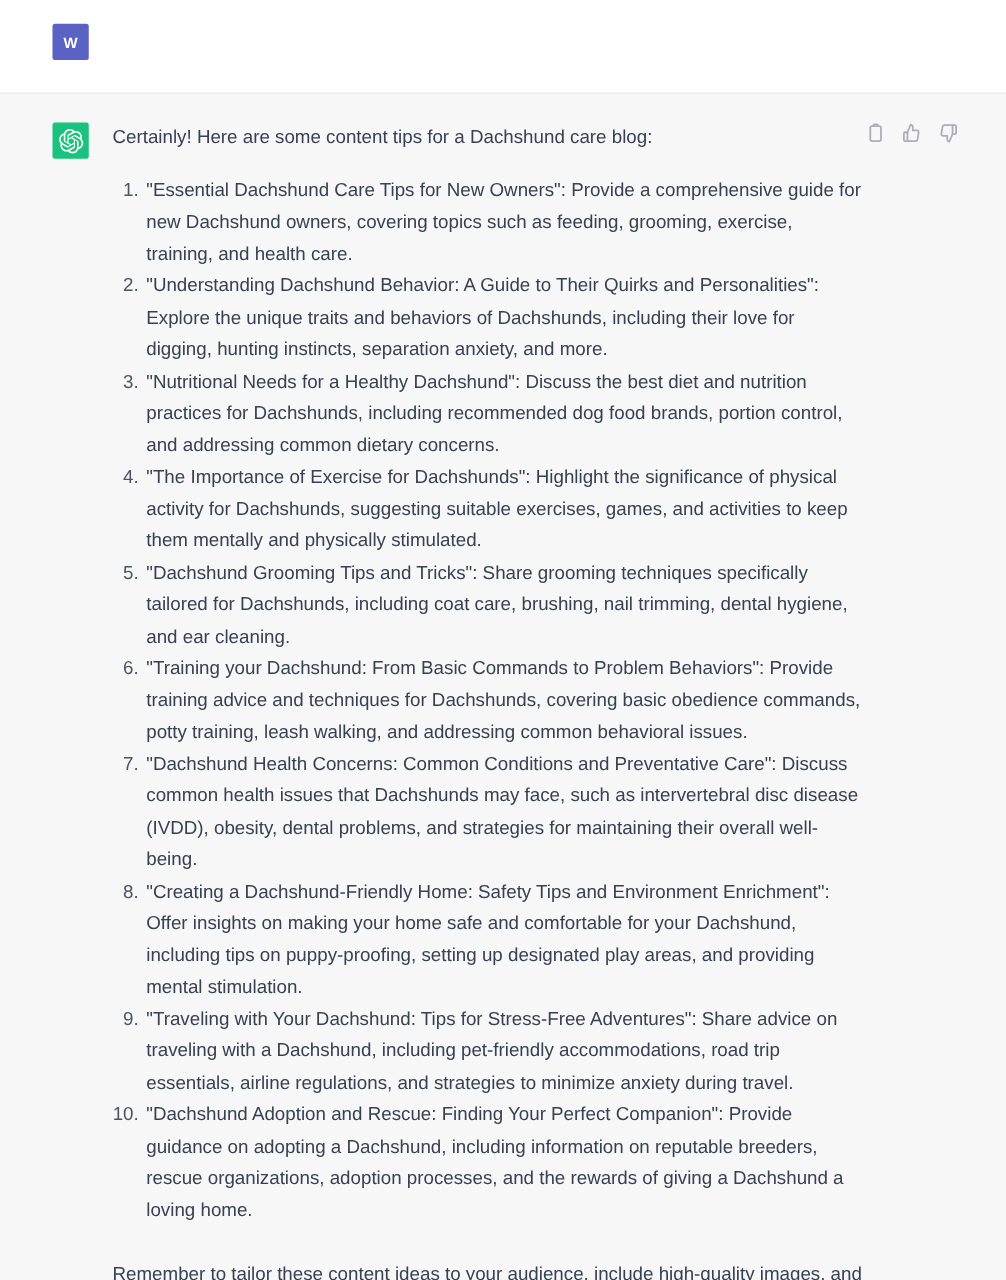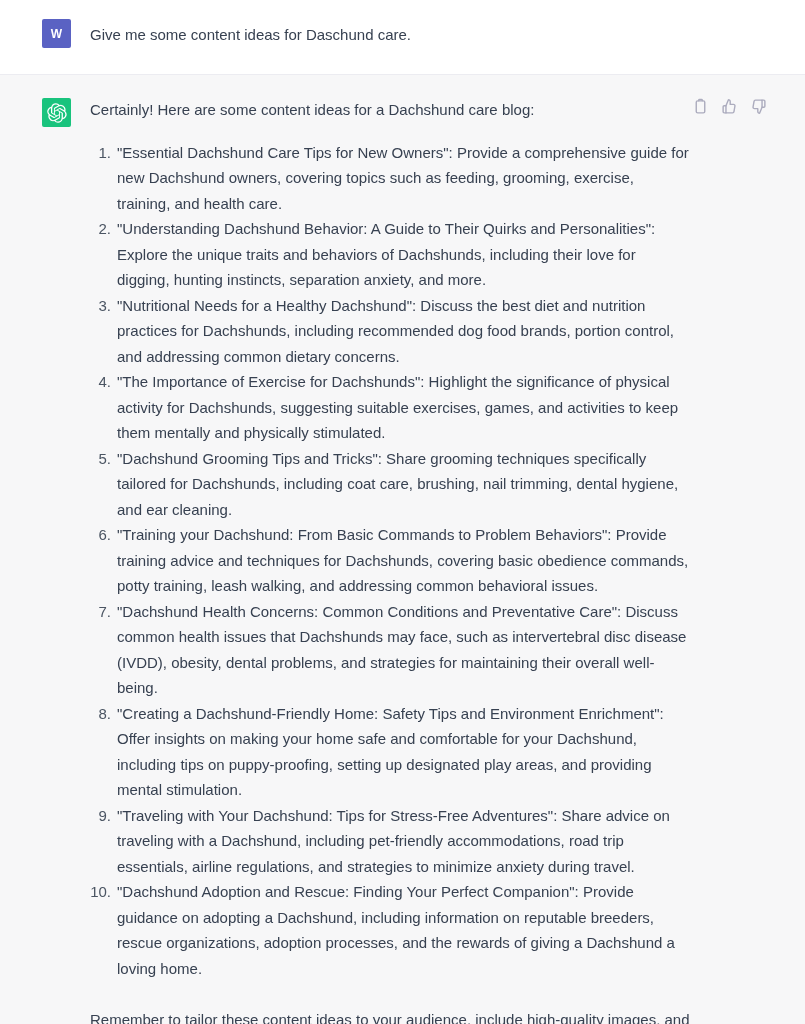--- a/index.html
+++ b/index.html
@@ -108,37 +108,34 @@
 </head>
 <body>
 
 <div class="conversation">
 
   <div class="msg-row user">
     <div class="msg-inner">
       <div class="avatar user-avatar">
         <span>W</span>
       </div>
-      <div class="msg-content">
-        <p class="para">Give me some content ideas for Daschund care.</p>
-      </div>
     </div>
   </div>
 
   <div class="msg-row assistant">
     <div class="msg-inner">
 
       <div class="avatar gpt-avatar">
         <svg viewBox="0 0 41 41" fill="none" xmlns="http://www.w3.org/2000/svg" aria-hidden="true">
           <path d="M37.532 16.87a9.963 9.963 0 0 0-.856-8.184 10.078 10.078 0 0 0-10.855-4.835A9.965 9.965 0 0 0 18.306.5a10.079 10.079 0 0 0-9.614 6.977 9.967 9.967 0 0 0-6.664 4.834 10.08 10.08 0 0 0 1.24 11.817 9.965 9.965 0 0 0 .856 8.185 10.079 10.079 0 0 0 10.855 4.835 9.965 9.965 0 0 0 7.516 3.35 10.078 10.078 0 0 0 9.617-6.981 9.967 9.967 0 0 0 6.663-4.834 10.079 10.079 0 0 0-1.243-11.813ZM22.498 37.886a7.474 7.474 0 0 1-4.799-1.735c.061-.033.168-.091.237-.134l7.964-4.6a1.294 1.294 0 0 0 .655-1.134V19.054l3.366 1.944a.12.12 0 0 1 .066.092v9.299a7.505 7.505 0 0 1-7.49 7.496ZM6.392 31.006a7.471 7.471 0 0 1-.894-5.023c.06.036.162.099.237.141l7.964 4.6a1.297 1.297 0 0 0 1.308 0l9.724-5.614v3.888a.12.12 0 0 1-.048.103l-8.051 4.649a7.504 7.504 0 0 1-10.24-2.744ZM4.297 13.62A7.469 7.469 0 0 1 8.2 10.333c0 .068-.004.19-.004.274v9.201a1.294 1.294 0 0 0 .654 1.132l9.723 5.614-3.366 1.944a.12.12 0 0 1-.114.01L7.04 23.856a7.504 7.504 0 0 1-2.743-10.237Zm27.658 6.437-9.724-5.615 3.367-1.943a.121.121 0 0 1 .113-.01l8.052 4.648a7.498 7.498 0 0 1-1.158 13.528v-9.476a1.293 1.293 0 0 0-.65-1.132Zm3.35-5.043c-.059-.037-.162-.099-.236-.141l-7.965-4.6a1.298 1.298 0 0 0-1.308 0l-9.723 5.614v-3.888a.12.12 0 0 1 .048-.103l8.05-4.645a7.497 7.497 0 0 1 11.135 7.763Zm-21.063 6.929-3.367-1.944a.12.12 0 0 1-.065-.092v-9.299a7.497 7.497 0 0 1 12.293-5.756 6.94 6.94 0 0 0-.236.134l-7.965 4.6a1.294 1.294 0 0 0-.654 1.132l-.006 11.225Zm1.829-3.943 4.33-2.501 4.332 2.5v5l-4.331 2.5-4.331-2.5V18Z" fill="#ffffff"></path>
         </svg>
       </div>
 
       <div class="msg-content">
-        <p class="para">Certainly! Here are some content ideas for a Dachshund care blog:</p>
+        <p class="para">Certainly! Here are some content tips for a Dachshund care blog:</p>
 
         <ol class="idea-list">
           <li>"Essential Dachshund Care Tips for New Owners": Provide a comprehensive guide for new Dachshund owners, covering topics such as feeding, grooming, exercise, training, and health care.</li>
           <li>"Understanding Dachshund Behavior: A Guide to Their Quirks and Personalities": Explore the unique traits and behaviors of Dachshunds, including their love for digging, hunting instincts, separation anxiety, and more.</li>
           <li>"Nutritional Needs for a Healthy Dachshund": Discuss the best diet and nutrition practices for Dachshunds, including recommended dog food brands, portion control, and addressing common dietary concerns.</li>
           <li>"The Importance of Exercise for Dachshunds": Highlight the significance of physical activity for Dachshunds, suggesting suitable exercises, games, and activities to keep them mentally and physically stimulated.</li>
           <li>"Dachshund Grooming Tips and Tricks": Share grooming techniques specifically tailored for Dachshunds, including coat care, brushing, nail trimming, dental hygiene, and ear cleaning.</li>
           <li>"Training your Dachshund: From Basic Commands to Problem Behaviors": Provide training advice and techniques for Dachshunds, covering basic obedience commands, potty training, leash walking, and addressing common behavioral issues.</li>
           <li>"Dachshund Health Concerns: Common Conditions and Preventative Care": Discuss common health issues that Dachshunds may face, such as intervertebral disc disease (IVDD), obesity, dental problems, and strategies for maintaining their overall well-being.</li>
           <li>"Creating a Dachshund-Friendly Home: Safety Tips and Environment Enrichment": Offer insights on making your home safe and comfortable for your Dachshund, including tips on puppy-proofing, setting up designated play areas, and providing mental stimulation.</li>

